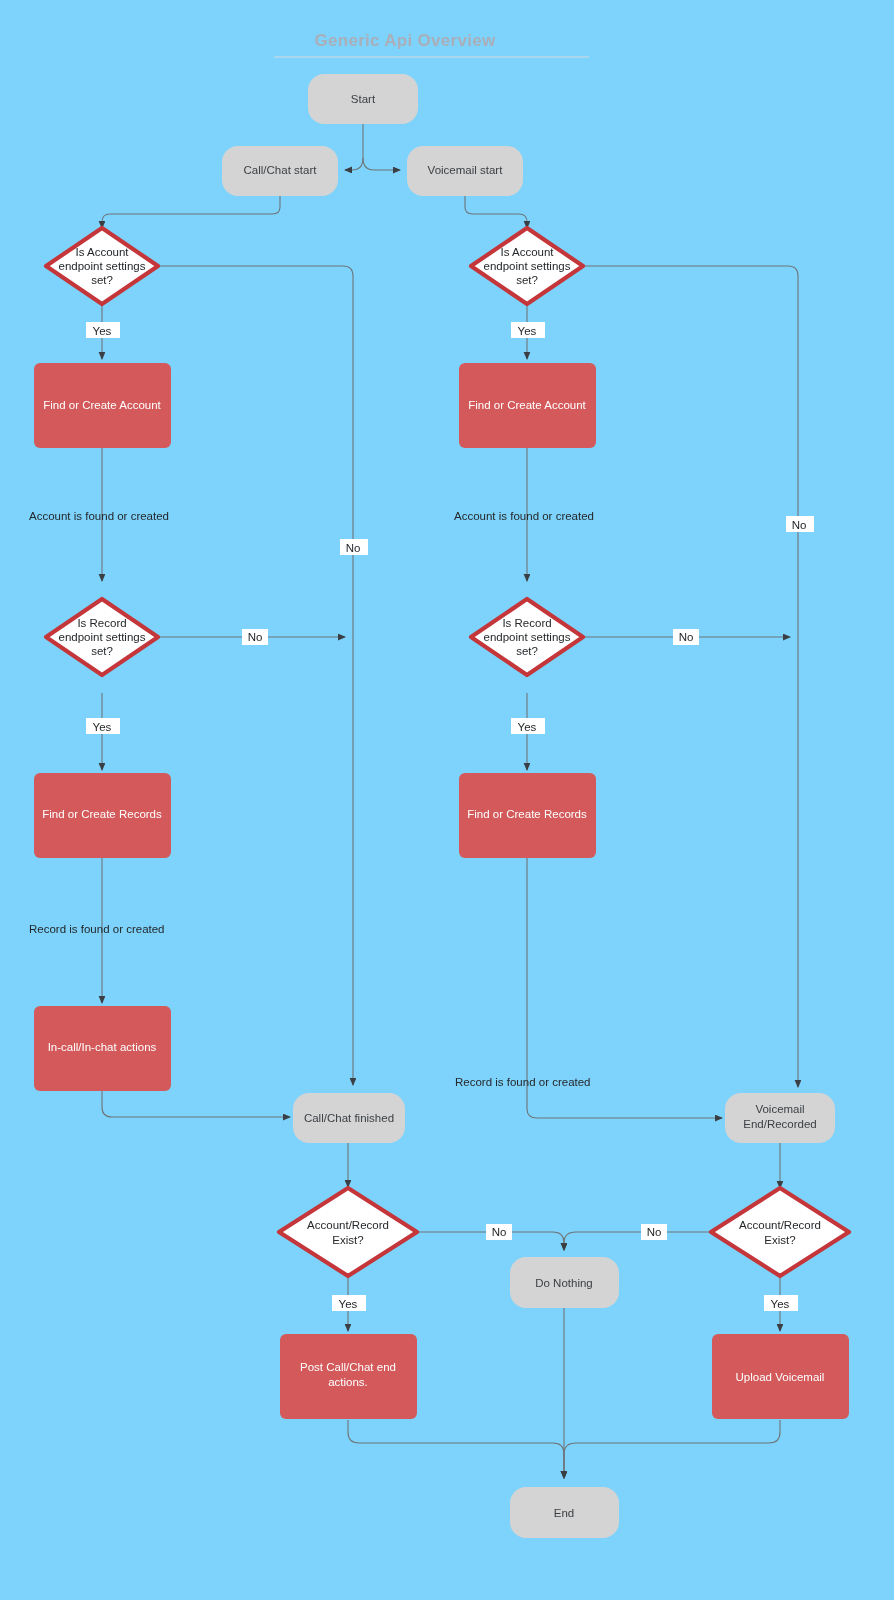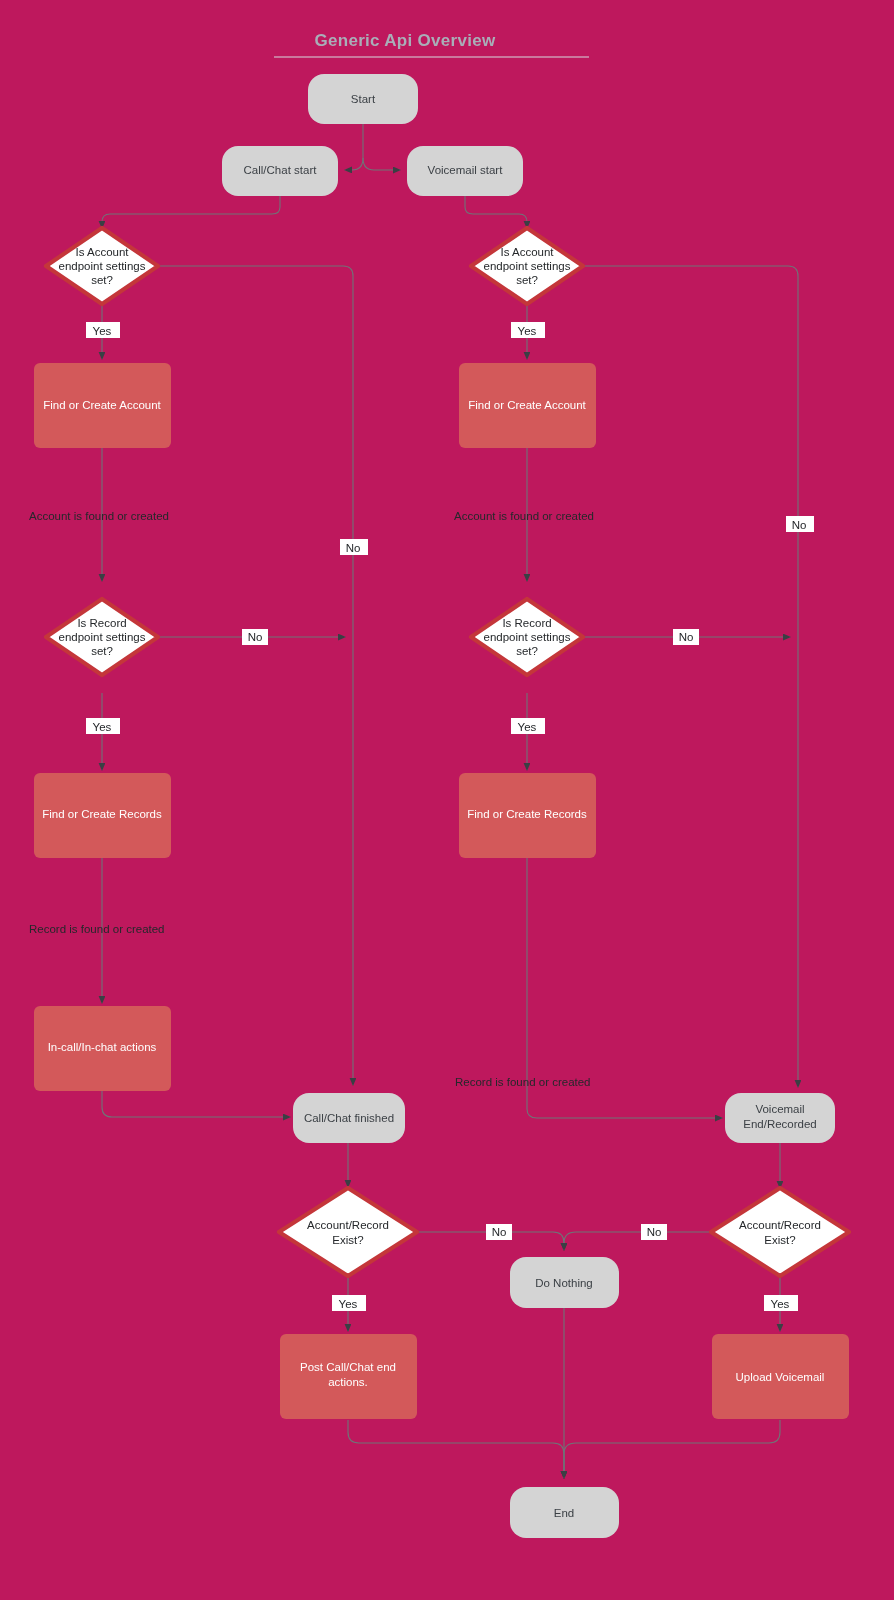--- a/index.html
+++ b/index.html
@@ -10,21 +10,21 @@
   body {
     width: 894px;
     height: 1600px;
     font-family: "Liberation Sans", sans-serif;
     overflow: hidden;
   }
   #canvas {
     position: relative;
     width: 894px;
     height: 1600px;
-    background: #be185d;
+    background: #7dd3fc;
   }
   svg.flow {
     position: absolute;
     left: 0;
     top: 0;
     width: 894px;
     height: 1600px;
   }
   .title-text {
     font-family: "Liberation Sans", sans-serif;

